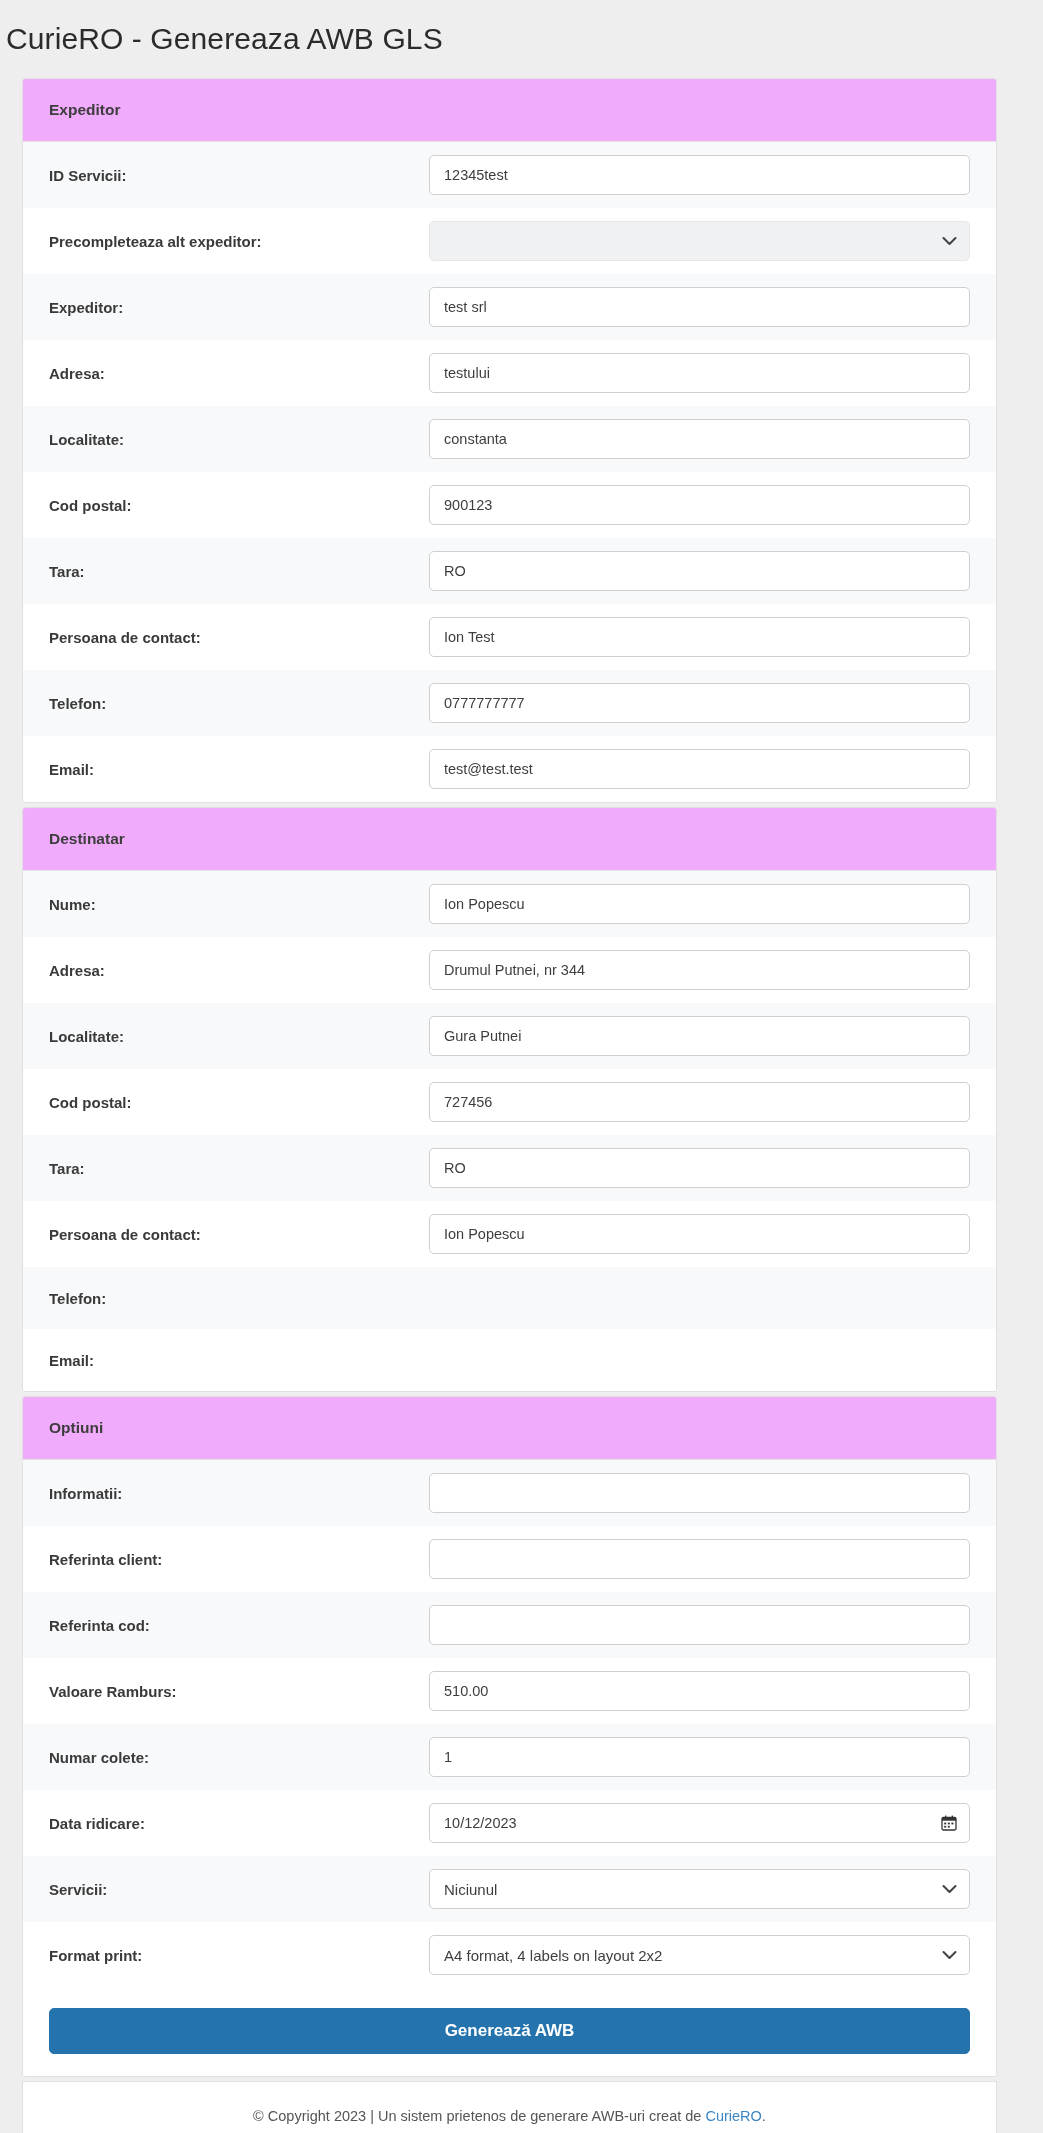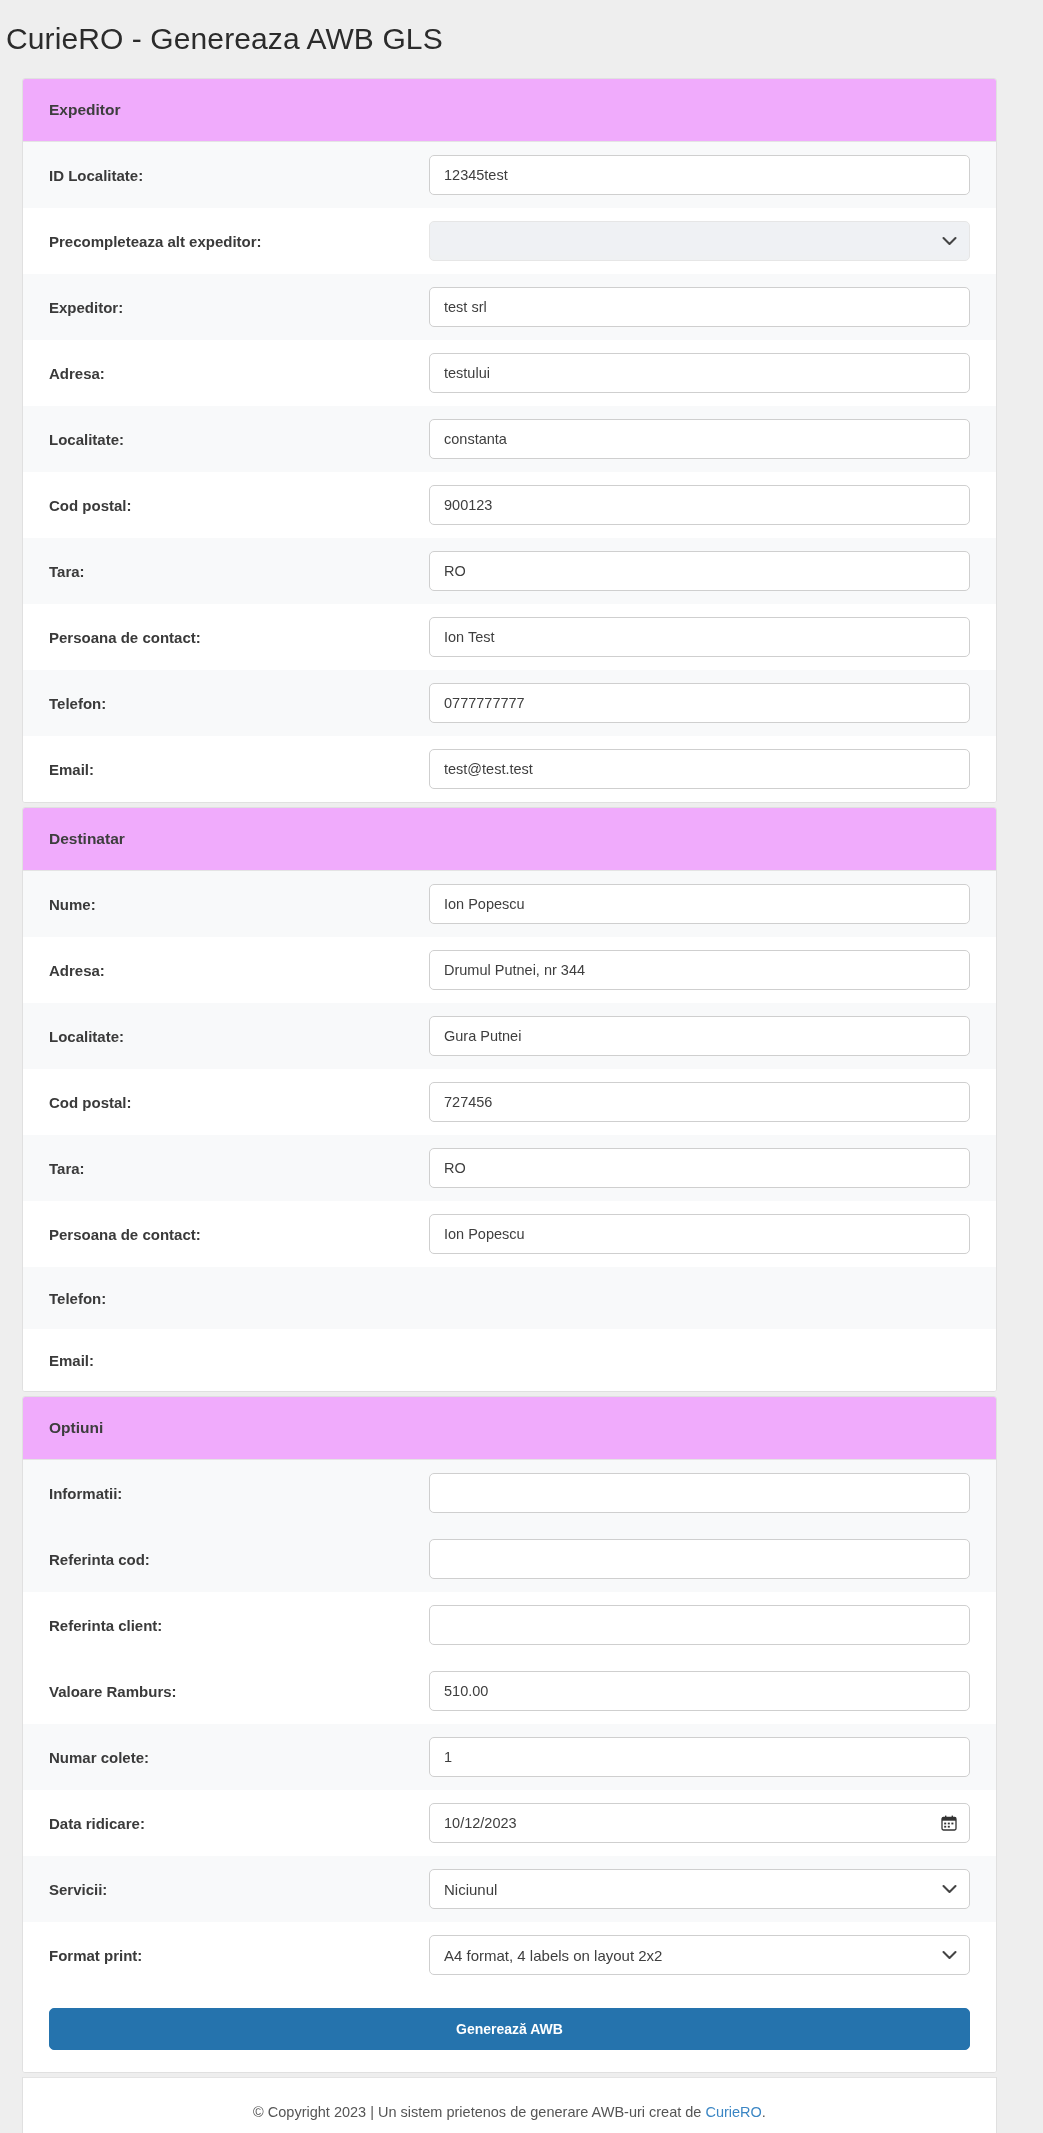--- a/index.html
+++ b/index.html
@@ -119,21 +119,21 @@
   }
   .submit-btn {
     display: block;
     width: 100%;
     box-sizing: border-box;
     padding: 12px 10px;
     background: #2573ad;
     border: 1px solid #2573ad;
     border-radius: 5px;
     color: #ffffff;
-    font-size: 14px;
+    font-size: 17px;
     font-family: "Liberation Sans", sans-serif;
     font-weight: 600;
     text-align: center;
     cursor: pointer;
   }
   .footer {
     background: #ffffff;
     border: 1px solid #e0e0e0;
     border-top: 1px solid #e4e4e4;
     border-radius: 0 0 3px 3px;
@@ -149,21 +149,21 @@
 </style>
 </head>
 <body>
 
 <h1 class="page-title">CurieRO - Genereaza AWB GLS</h1>
 
 <div class="container" id="form-container">
     <div class="card">
       <div class="card-header">Expeditor</div>
       <div class="form-row striped">
-        <div class="form-label">ID Localitate:</div>
+        <div class="form-label">ID Servicii:</div>
         <div class="form-control-wrap">
           <input class="form-input" type="text" value="12345test" placeholder="" style="">
         </div>
       </div>
       <div class="form-row">
         <div class="form-label">Precompleteaza alt expeditor:</div>
         <div class="form-control-wrap">
           <select class="form-select disabled" disabled=""><option></option></select>
           <span class="chevron"><svg width="15" height="9" viewBox="0 0 15 9">
               <path d="M1.5 1.5 L7.5 7.5 L13.5 1.5" fill="none" stroke="#444" stroke-width="2.1" stroke-linecap="round" stroke-linejoin="round"></path>
@@ -265,28 +265,28 @@
       </div>
     </div>
     <div class="card">
       <div class="card-header">Optiuni</div>
       <div class="form-row striped">
         <div class="form-label">Informatii:</div>
         <div class="form-control-wrap">
           <input class="form-input" type="text" value="" placeholder="" style="">
         </div>
       </div>
+      <div class="form-row">
+        <div class="form-label">Referinta client:</div>
+        <div class="form-control-wrap">
+          <input class="form-input" type="text" value="" placeholder="" style="">
+        </div>
+      </div>
       <div class="form-row striped">
         <div class="form-label">Referinta cod:</div>
-        <div class="form-control-wrap">
-          <input class="form-input" type="text" value="" placeholder="" style="">
-        </div>
-      </div>
-      <div class="form-row">
-        <div class="form-label">Referinta client:</div>
         <div class="form-control-wrap">
           <input class="form-input" type="text" value="" placeholder="" style="">
         </div>
       </div>
       <div class="form-row">
         <div class="form-label">Valoare Ramburs:</div>
         <div class="form-control-wrap">
           <input class="form-input" type="text" value="510.00" placeholder="" style="">
         </div>
       </div>

